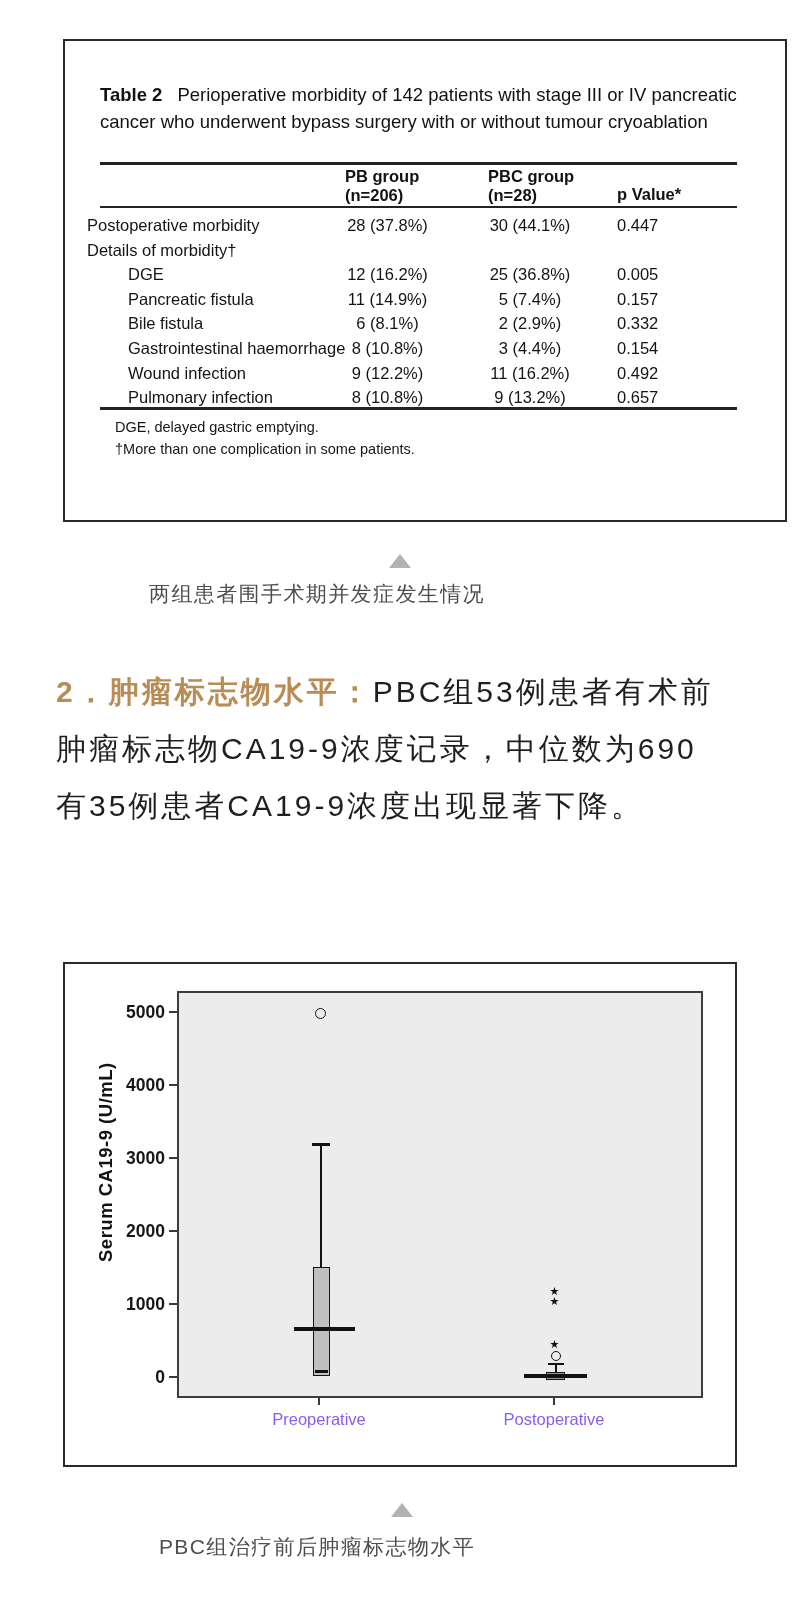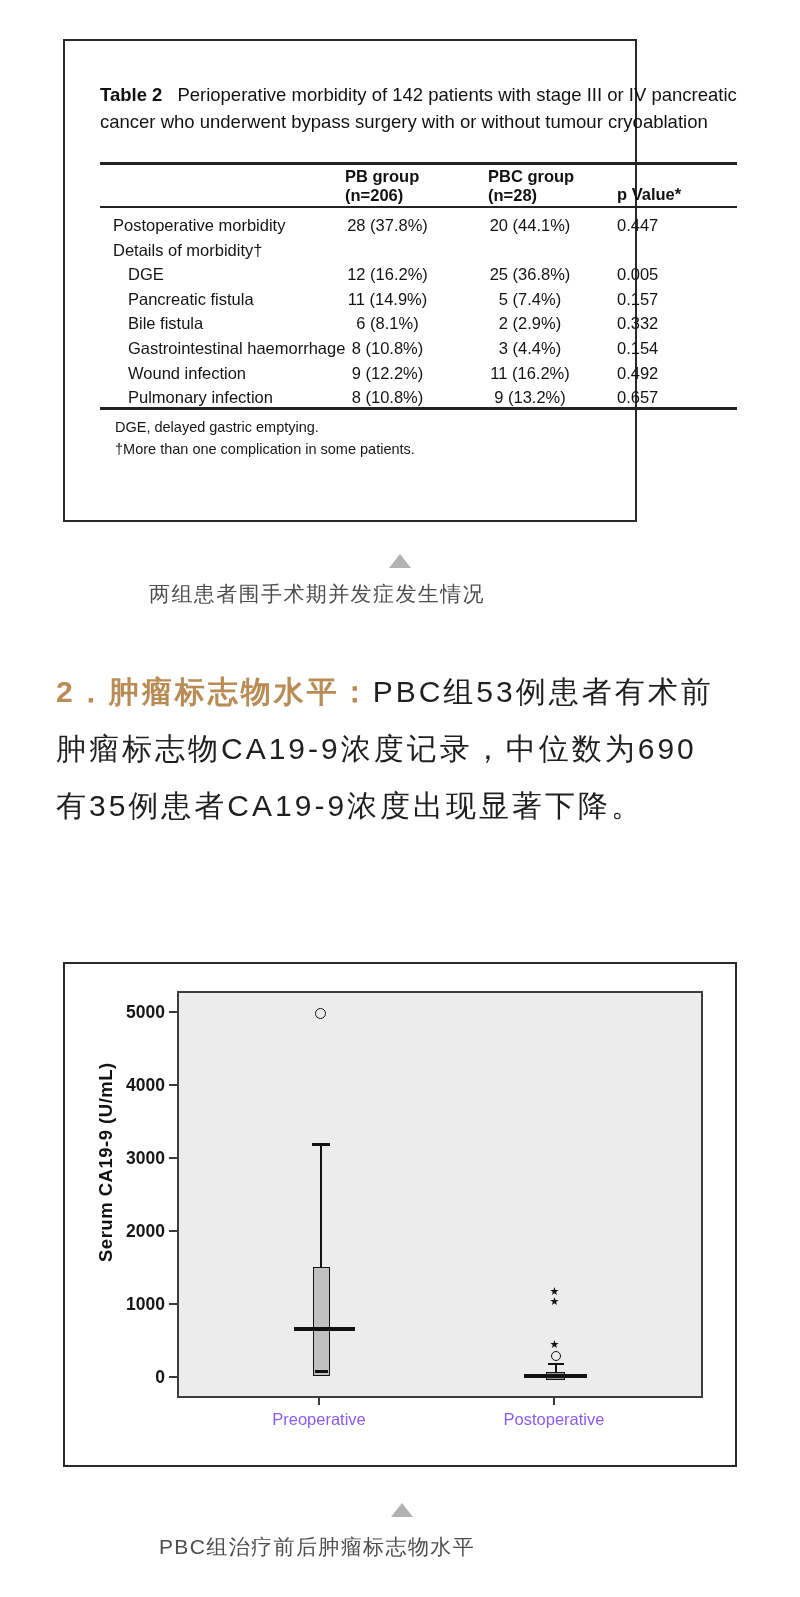--- a/index.html
+++ b/index.html
@@ -5,21 +5,21 @@
   html,body{margin:0;padding:0;}
   body{
     width:800px;height:1597px;position:relative;background:#ffffff;
     font-family:"Liberation Sans","DejaVu Sans",sans-serif;
     color:#1a1a1a;overflow:hidden;
   }
   .abs{position:absolute;}
 
   
   .table-fig{
-    left:63px;top:39px;width:574px;height:483px;
+    left:63px;top:39px;width:724px;height:483px;
     border:2px solid #2a2a2a;background:#fff;box-sizing:border-box;
   }
   .tbl-title{
     left:35px;top:40px;width:645px;
     font-size:18.5px;line-height:27px;color:#121212;
   }
   .tbl-title b{font-weight:700;margin-right:15px;}
   .rule{background:#232323;}
   .r1{left:35px;top:121px;width:637px;height:3px;}
   .r2{left:35px;top:165px;width:637px;height:2px;}
@@ -27,21 +27,21 @@
   .thead{
     left:0;top:124px;width:670px;height:40px;
     display:grid;grid-template-columns:250px 145px 140px 135px;
     align-items:end;font-weight:700;font-size:16.5px;line-height:19px;color:#121212;
   }
   .thead .g1{padding-left:30px;}
   .thead .g2{padding-left:28px;}
   .thead .gp{padding-left:17px;padding-bottom:1px;}
   .tbody{left:0;top:172px;width:670px;font-size:16.5px;color:#141414;}
   .trow{display:grid;grid-template-columns:250px 145px 140px 135px;height:24.6px;line-height:24.6px;}
-  .c-label{padding-left:48px;white-space:nowrap;}
+  .c-label{padding-left:22px;white-space:nowrap;}
   .c-label.ind{padding-left:63px;}
   .c-mid{text-align:center;}
   .c-p{padding-left:17px;}
   .footnotes{left:50px;top:375px;width:600px;font-size:14.5px;line-height:22px;color:#161616;}
 
   
   .tri{width:0;height:0;border-left:11px solid transparent;border-right:11px solid transparent;border-bottom:14px solid #b2b2b2;}
   .cap{left:0;width:634px;text-align:center;font-size:21px;letter-spacing:1.4px;color:#4e4e4e;}
   .tri1{left:389px;top:554px;}
   .cap1{top:580px;}
@@ -97,21 +97,21 @@
       <div>(n=28)</div>
     </div>
     <div class="gp">p Value*</div>
   </div>
   <div class="abs rule r2"></div>
 
   <div class="abs tbody">
     <div class="trow">
       <div class="c-label">Postoperative morbidity</div>
       <div class="c-mid">28 (37.8%)</div>
-      <div class="c-mid">20 (44.1%)</div>
+      <div class="c-mid">30 (44.1%)</div>
       <div class="c-p">0.447</div>
     </div>
     <div class="trow">
       <div class="c-label">Details of morbidity†</div>
       <div class="c-mid"></div>
       <div class="c-mid"></div>
       <div class="c-p"></div>
     </div>
     <div class="trow">
       <div class="c-label ind">DGE</div>

